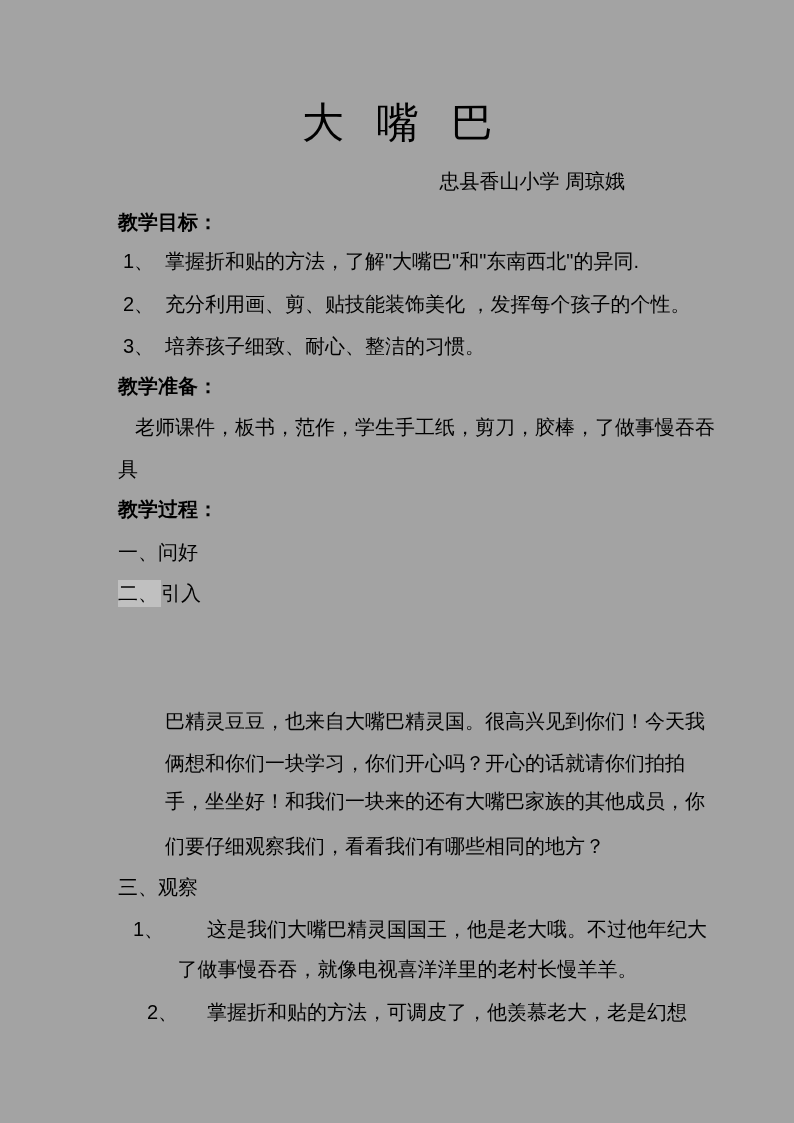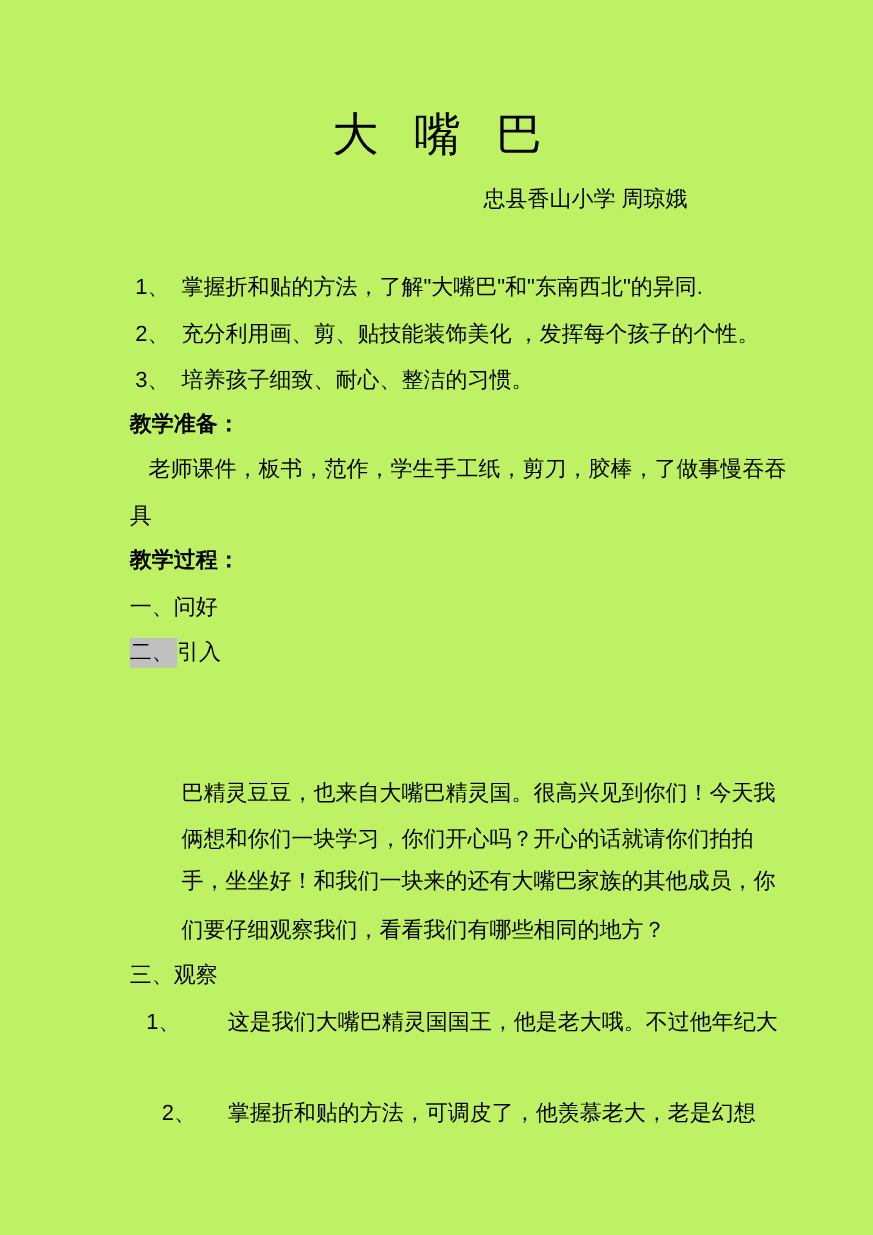--- a/index.html
+++ b/index.html
@@ -1,20 +1,20 @@
 <!DOCTYPE html>
 <html><head>
 <meta charset="utf-8">
 <style>
   html,body{margin:0;padding:0;background:#888;}
   .page{
     position:relative;
     width:794px;height:1123px;
     margin:0 auto;
-    background:#bef264;
+    background:#a3a3a3;
     color:#000000;
     font-family:"Liberation Sans","DejaVu Sans",sans-serif;
     font-size:20px;
     overflow:hidden;
   }
   .content{position:absolute;left:118px;top:0;width:559px;height:1123px;}
   .line{position:absolute;left:0;width:559px;line-height:27px;white-space:nowrap;}
   .doc-title{
     position:absolute;left:0;top:92px;width:559px;
     font-family:"Liberation Serif","DejaVu Serif",serif;
@@ -43,20 +43,21 @@
 </style>
 </head>
 <body>
 
 <div class="page">
   <div class="content">
 
     <div class="doc-title">大 嘴 巴</div>
     <div class="byline">忠县香山小学 周琼娥</div>
 
+    <div class="line heading y-goals-h">教学目标：</div>
 
     <div class="line y-g1">
       <span class="li-num">1、</span>
       <span class="li-text">掌握折和贴的方法，了解"大嘴巴"和"东南西北"的异同.</span>
     </div>
     <div class="line y-g2">
       <span class="li-num">2、</span>
       <span class="li-text">充分利用画、剪、贴技能装饰美化 ，发挥每个孩子的个性。</span>
     </div>
     <div class="line y-g3">
@@ -80,20 +81,21 @@
     <div class="line dialog y-d4">俩想和你们一块学习，你们开心吗？开心的话就请你们拍拍</div>
     <div class="line dialog y-d5">手，坐坐好！和我们一块来的还有大嘴巴家族的其他成员，你</div>
     <div class="line dialog y-d6">们要仔细观察我们，看看我们有哪些相同的地方？</div>
 
     <div class="line y-s3">三、观察</div>
 
     <div class="line y-o1">
       <span class="obs-num1">1、</span>
       <span class="obs-text">这是我们大嘴巴精灵国国王，他是老大哦。不过他年纪大</span>
     </div>
+    <div class="line centered-line y-o1b">了做事慢吞吞，就像电视喜洋洋里的老村长慢羊羊。</div>
 
     <div class="line y-o2">
       <span class="obs-num2">2、</span>
       <span class="obs-text">掌握折和贴的方法，可调皮了，他羡慕老大，老是幻想</span>
     </div>
 
   </div>
 </div>
 
 </body></html>

